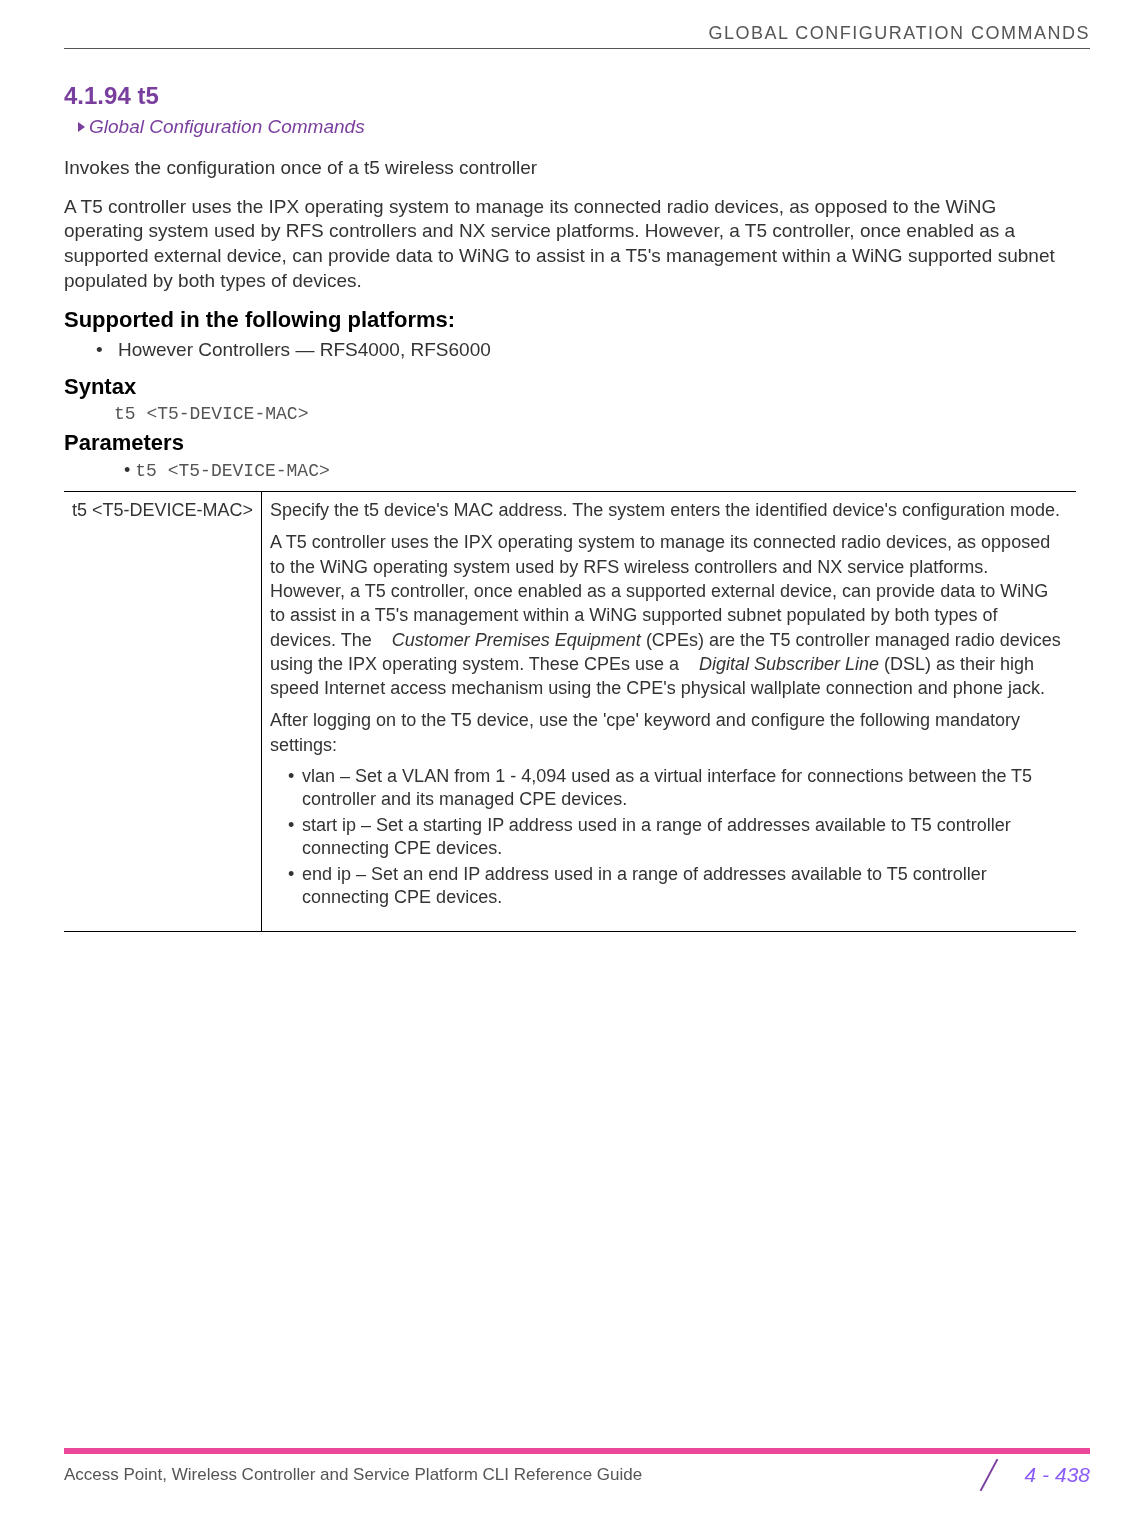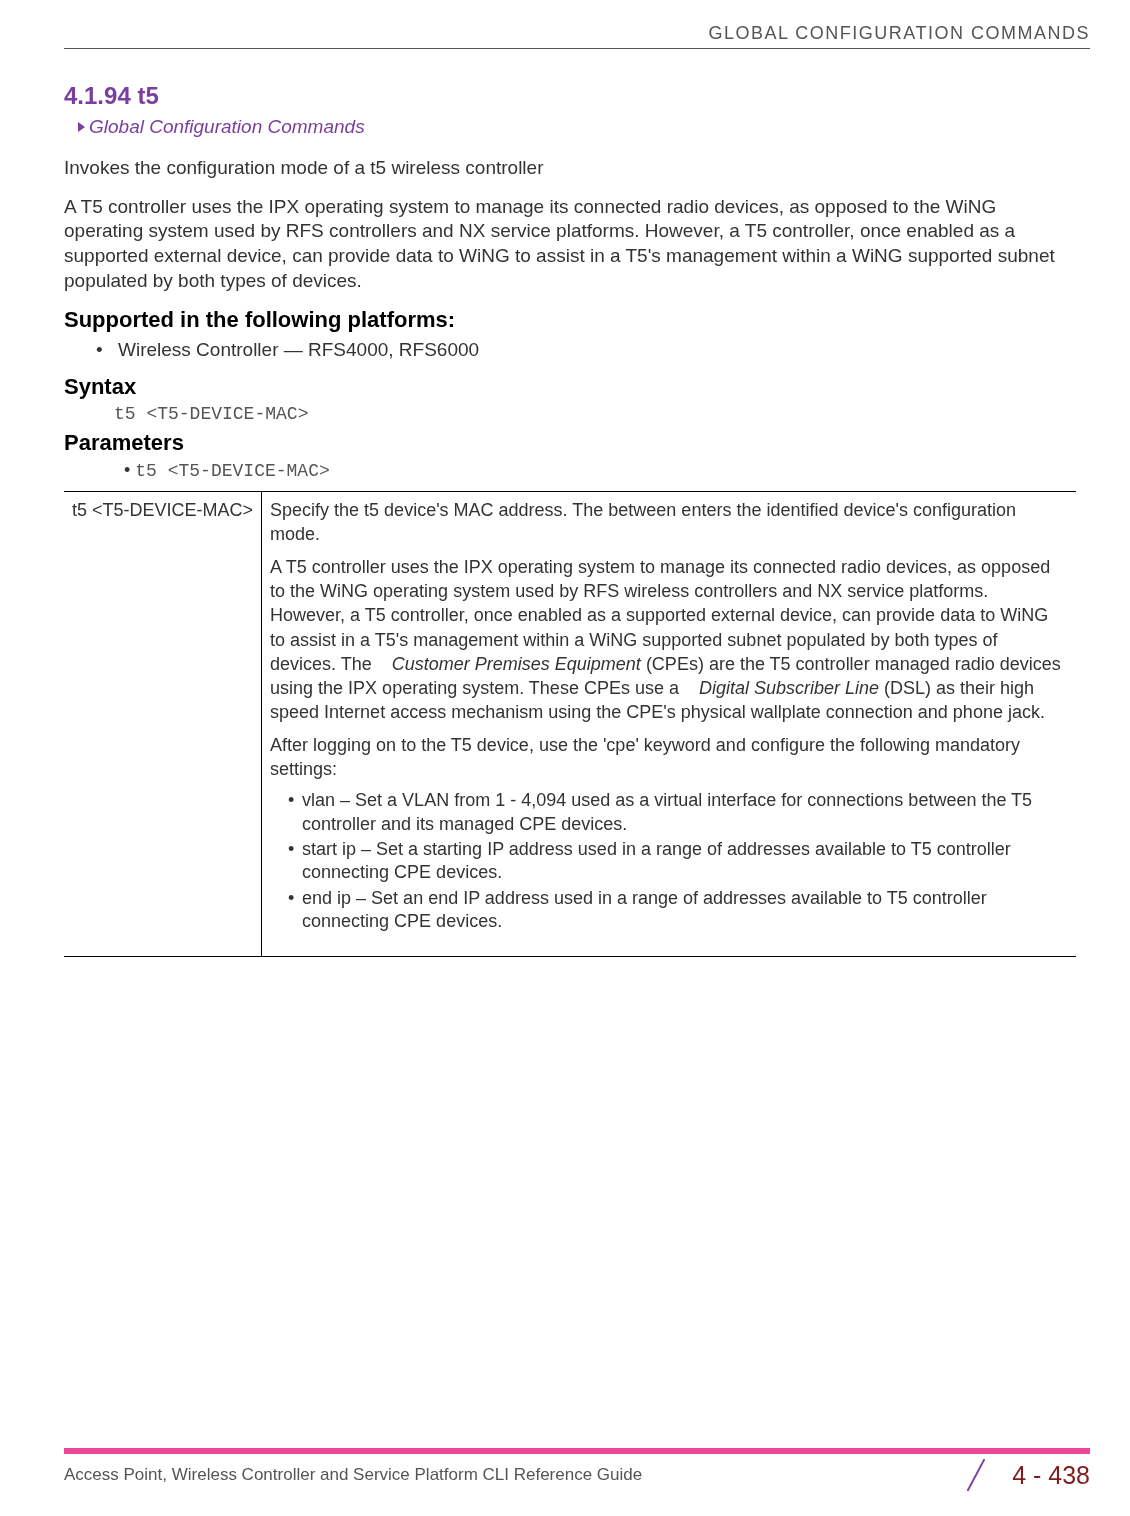--- a/index.html
+++ b/index.html
@@ -155,25 +155,26 @@
       display: flex;
       justify-content: space-between;
       align-items: center;
       font-size: 17px;
       color: #555;
     }
     .footer-left {
       font-weight: 300;
     }
     .footer-right {
-      color: #7f1d1d;
-      font-size: 25px;
+      color: #8b5cf6;
+      font-size: 21px;
       display: flex;
       align-items: center;
       gap: 18px;
+      font-style: italic;
     }
     .slash-logo {
       width: 36px;
       height: 30px;
       position: relative;
     }
     .slash-logo::before {
       content: "";
       position: absolute;
       left: 17px;
@@ -188,40 +189,40 @@
 <body>
 
 <div class="header">GLOBAL CONFIGURATION COMMANDS</div>
 
 <div class="content">
   <h1 class="section-number">4.1.94 t5</h1>
   <div class="breadcrumb">
     <span class="arrow"></span><span>Global Configuration Commands</span>
   </div>
 
-  <p class="body">Invokes the configuration mode of a t5 wireless controller</p>
+  <p class="body">Invokes the configuration once of a t5 wireless controller</p>
   <p class="body">A T5 controller uses the IPX operating system to manage its connected radio devices, as opposed to the WiNG operating system used by RFS controllers and NX service platforms. However, a T5 controller, once enabled as a supported external device, can provide data to WiNG to assist in a T5's management within a WiNG supported subnet populated by both types of devices.</p>
 
   <h3 class="subhead">Supported in the following platforms:</h3>
   <ul class="platforms">
-    <li>Wireless Controller — RFS4000, RFS6000</li>
+    <li>However Controllers — RFS4000, RFS6000</li>
   </ul>
 
   <h3 class="subhead">Syntax</h3>
   <span class="mono">t5 &lt;T5-DEVICE-MAC&gt;</span>
 
   <h3 class="subhead">Parameters</h3>
   <div class="param-bullet">t5 &lt;T5-DEVICE-MAC&gt;</div>
 
   <table class="params">
     <tbody>
         <tr>
       <td class="left">t5 &lt;T5-DEVICE-MAC&gt;</td>
       <td>
-        <p class="desc-para">Specify the t5 device's MAC address. The between enters the identified device's configuration mode.</p>
+        <p class="desc-para">Specify the t5 device's MAC address. The system enters the identified device's configuration mode.</p>
         <p class="desc-para"><span>A T5 controller uses the IPX operating system to manage its connected radio devices, as opposed to the WiNG operating system used by RFS wireless controllers and NX service platforms. However, a T5 controller, once enabled as a supported external device, can provide data to WiNG to assist in a T5's management within a WiNG supported subnet populated by both types of devices. The </span><span class="italic">Customer Premises Equipment</span><span> (CPEs) are the T5 controller managed radio devices using the IPX operating system. These CPEs use a </span><span class="italic">Digital Subscriber Line</span><span> (DSL) as their high speed Internet access mechanism using the CPE's physical wallplate connection and phone jack.</span></p>
         <p class="desc-para">After logging on to the T5 device, use the 'cpe' keyword and configure the following mandatory settings:</p>
         <ul class="settings">
           <li>vlan – Set a VLAN from 1 - 4,094 used as a virtual interface for connections between the T5 controller and its managed CPE devices.</li>
           <li>start ip – Set a starting IP address used in a range of addresses available to T5 controller connecting CPE devices.</li>
           <li>end ip – Set an end IP address used in a range of addresses available to T5 controller connecting CPE devices.</li>
         </ul>
       </td>
     </tr>
   </tbody>

